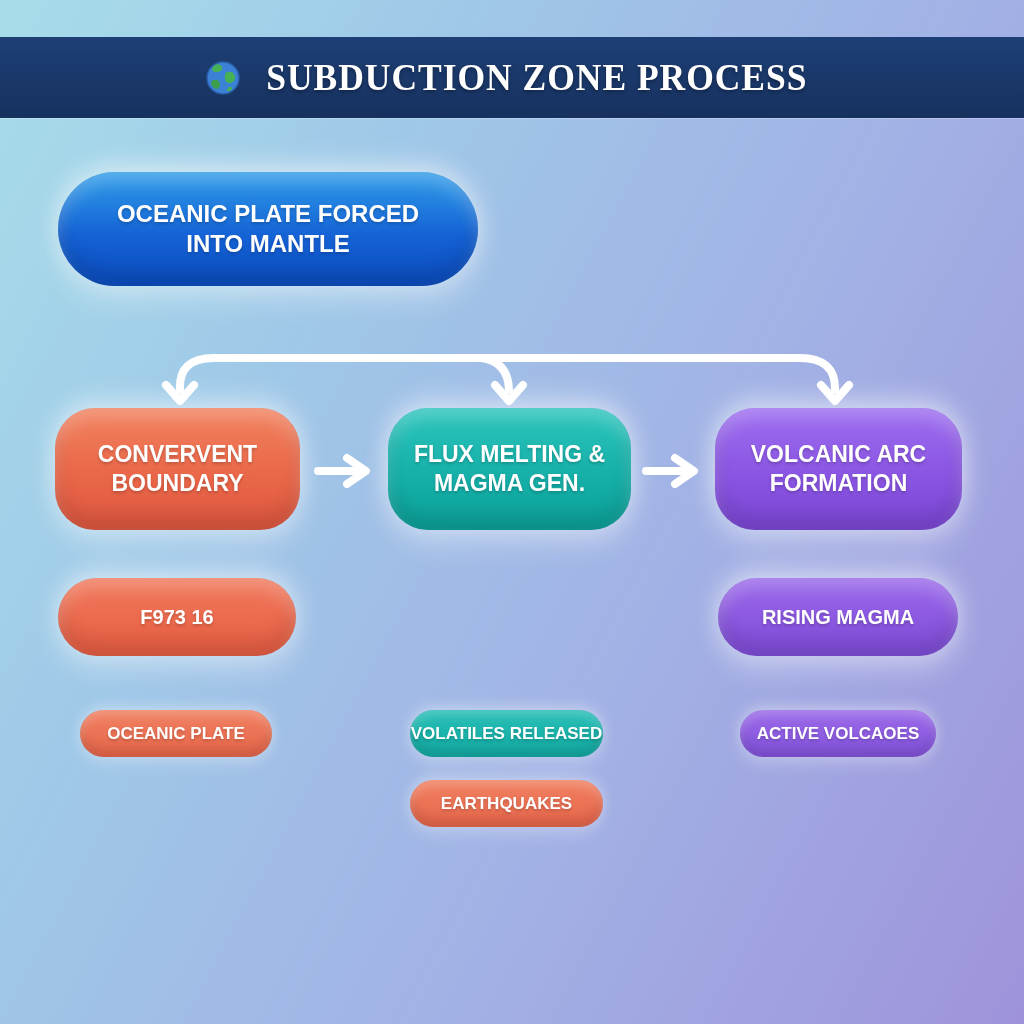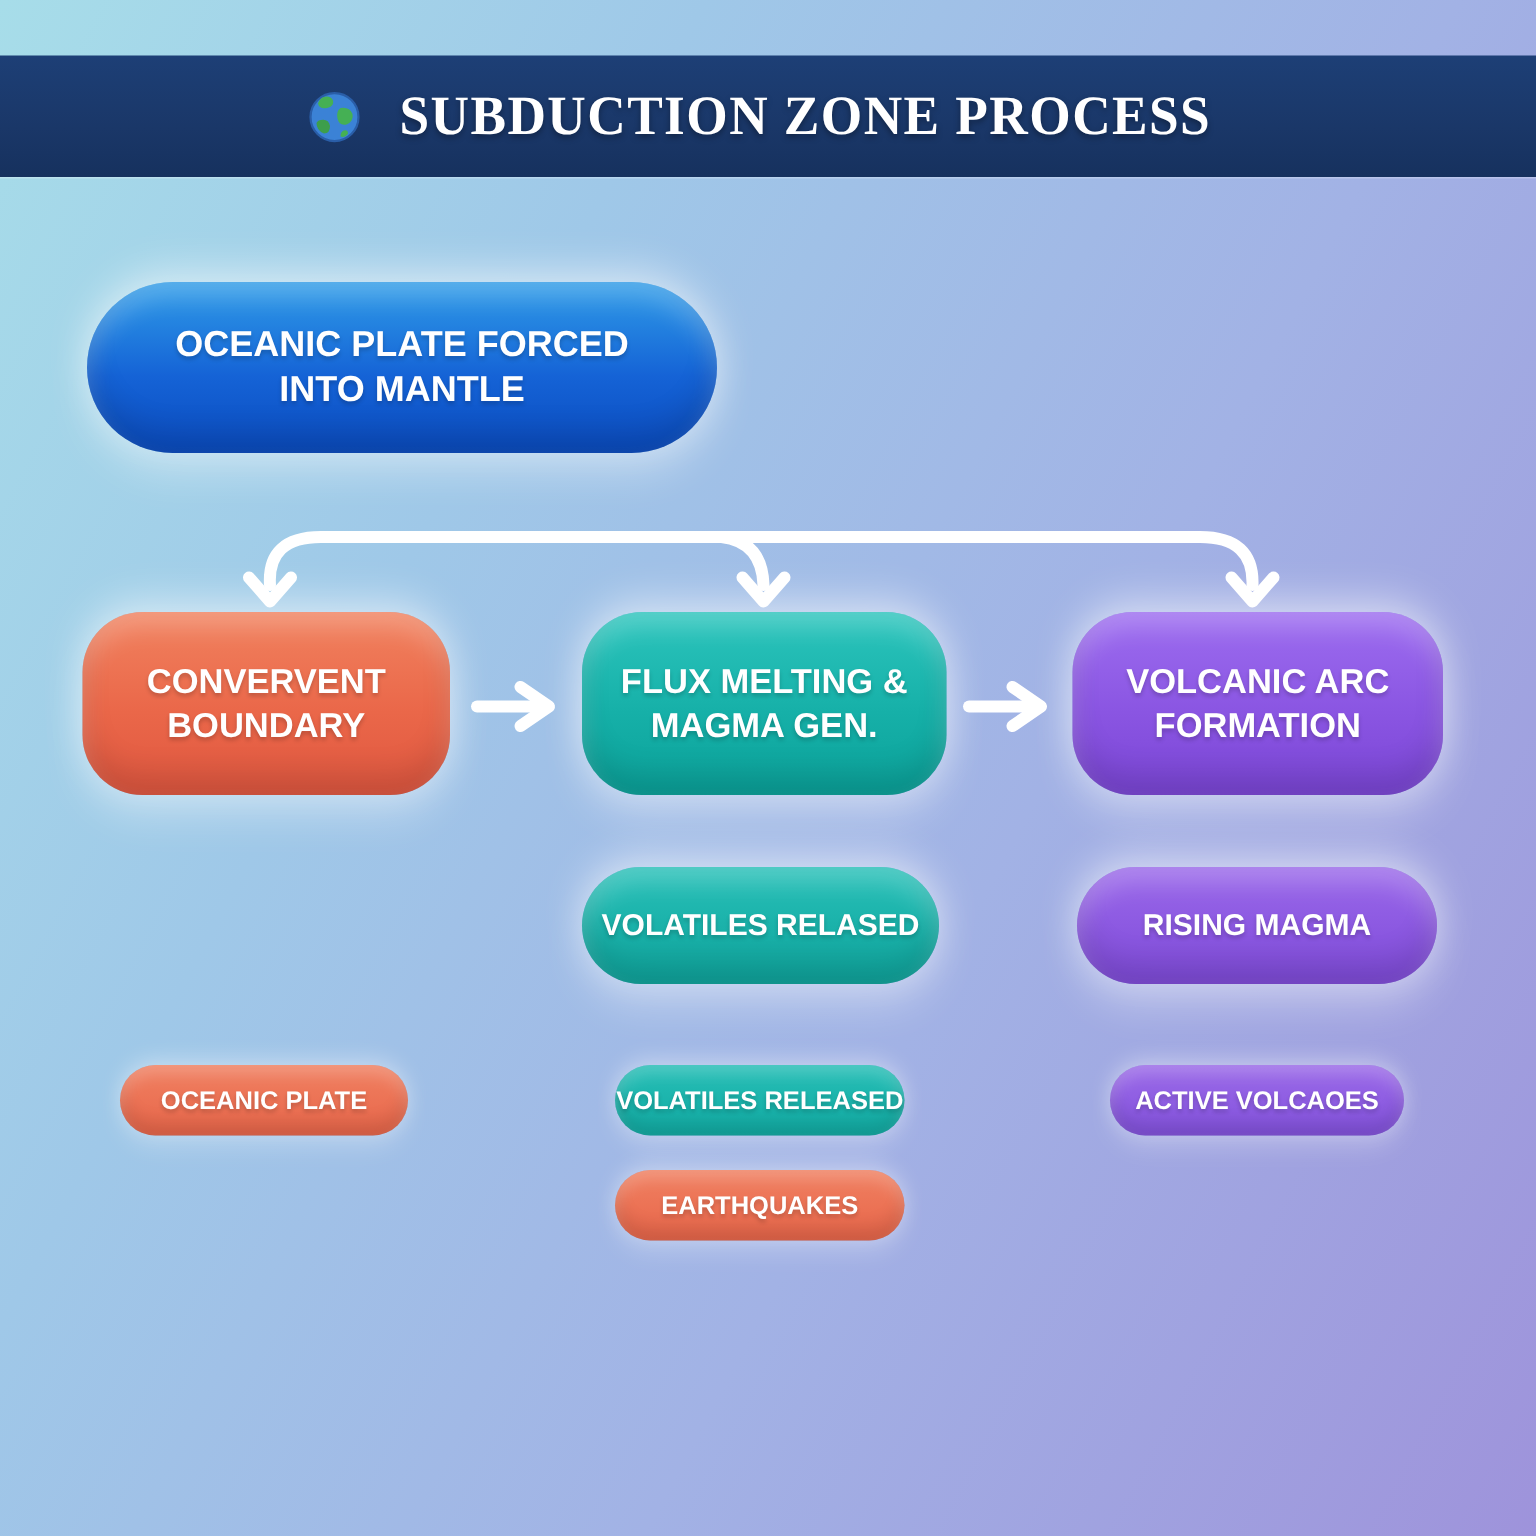--- a/index.html
+++ b/index.html
@@ -30,21 +30,21 @@
   .node {
     position: absolute; display: flex; align-items: center; justify-content: center;
     color: #ffffff; font-weight: 700; text-align: center;
     text-shadow: 0 2px 3px rgba(0,0,0,0.20);
     box-shadow: 0 -8px 26px rgba(255,255,255,0.50), 0 14px 28px rgba(255,255,255,0.32),
                 inset 0 10px 16px rgba(255,255,255,0.22), inset 0 -14px 20px rgba(0,0,0,0.12);
   }
   .pre { white-space: pre-line; line-height: 1.25; }
 
   .root-node {
-    left: 58px; top: 188px; width: 420px; height: 114px; border-radius: 57px;
+    left: 58px; top: 172px; width: 420px; height: 114px; border-radius: 57px;
     background: linear-gradient(180deg, #2f9ce8 0%, #1563d6 55%, #0b4cc0 100%);
     font-size: 24px;
   }
 
   .main-node { top: 408px; height: 122px; border-radius: 40px; font-size: 23px; padding: 16px 18px; }
   .main-orange { left: 55px;  width: 245px; background: linear-gradient(180deg, #f1825f 0%, #ea6749 55%, #e05740 100%); }
   .main-teal   { left: 388px; width: 243px; background: linear-gradient(180deg, #2cc5bd 0%, #16b0a8 55%, #0ba29a 100%); }
   .main-purple { left: 715px; width: 247px; background: linear-gradient(180deg, #9d6df0 0%, #8a55e2 55%, #7b46d6 100%); }
 
   .mid-pill { top: 578px; height: 78px; border-radius: 39px; font-size: 20px; }
@@ -105,21 +105,21 @@
     <path d="M 675 458 L 694 471 L 675 484"></path>
   </svg>
 
   <div class="node main-node main-orange pre">CONVERVENT
 BOUNDARY</div>
   <div class="node main-node main-purple pre">VOLCANIC ARC
 FORMATION</div>
   <div class="node main-node main-teal pre">FLUX MELTING &amp;
 MAGMA GEN.</div>
 
-  <div class="node mid-pill mid-teal">VOLATILES RELASED</div>
+  <div class="node mid-pill mid-orange">F973 16</div>
   <div class="node mid-pill mid-purple">RISING MAGMA</div>
 
   <div class="node tag-pill tag-orange t1 c1">OCEANIC PLATE</div>
   <div class="node tag-pill tag-teal t1 c2">VOLATILES RELEASED</div>
   <div class="node tag-pill tag-orange t2 c2">EARTHQUAKES</div>
   <div class="node tag-pill tag-purple t1 c3">ACTIVE VOLCAOES</div>
 
 </div>
 
 </body></html>

